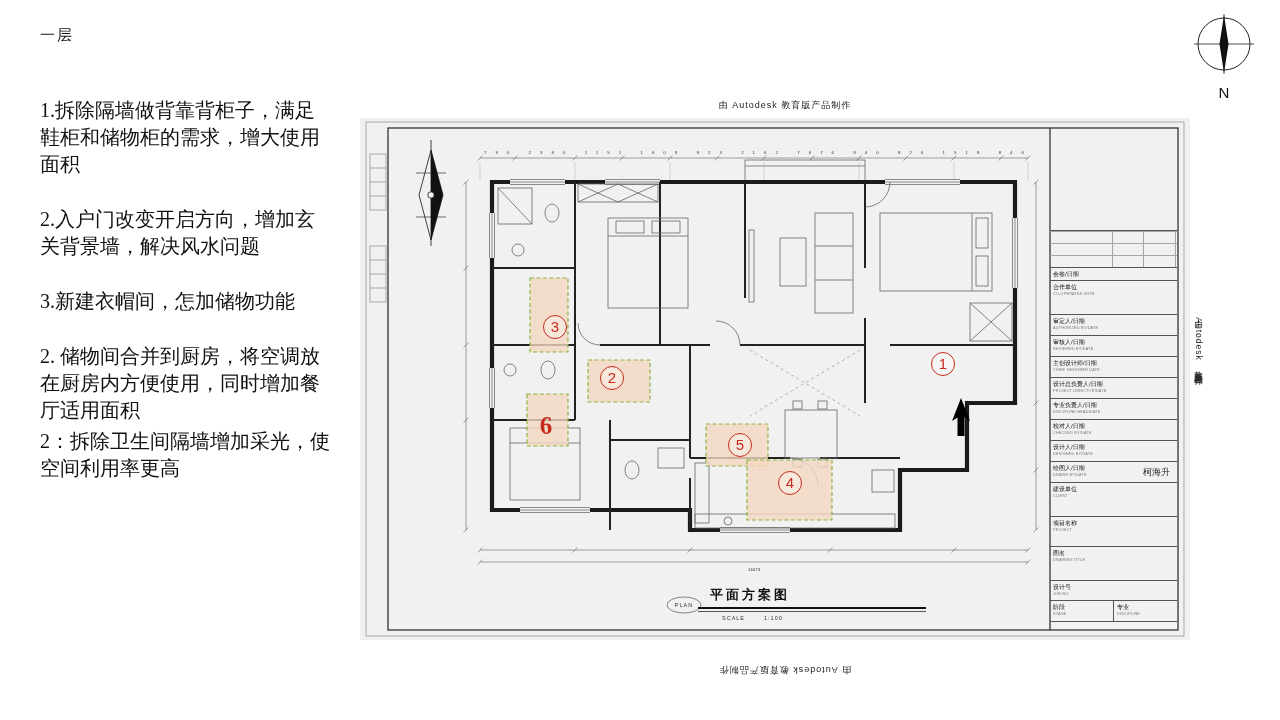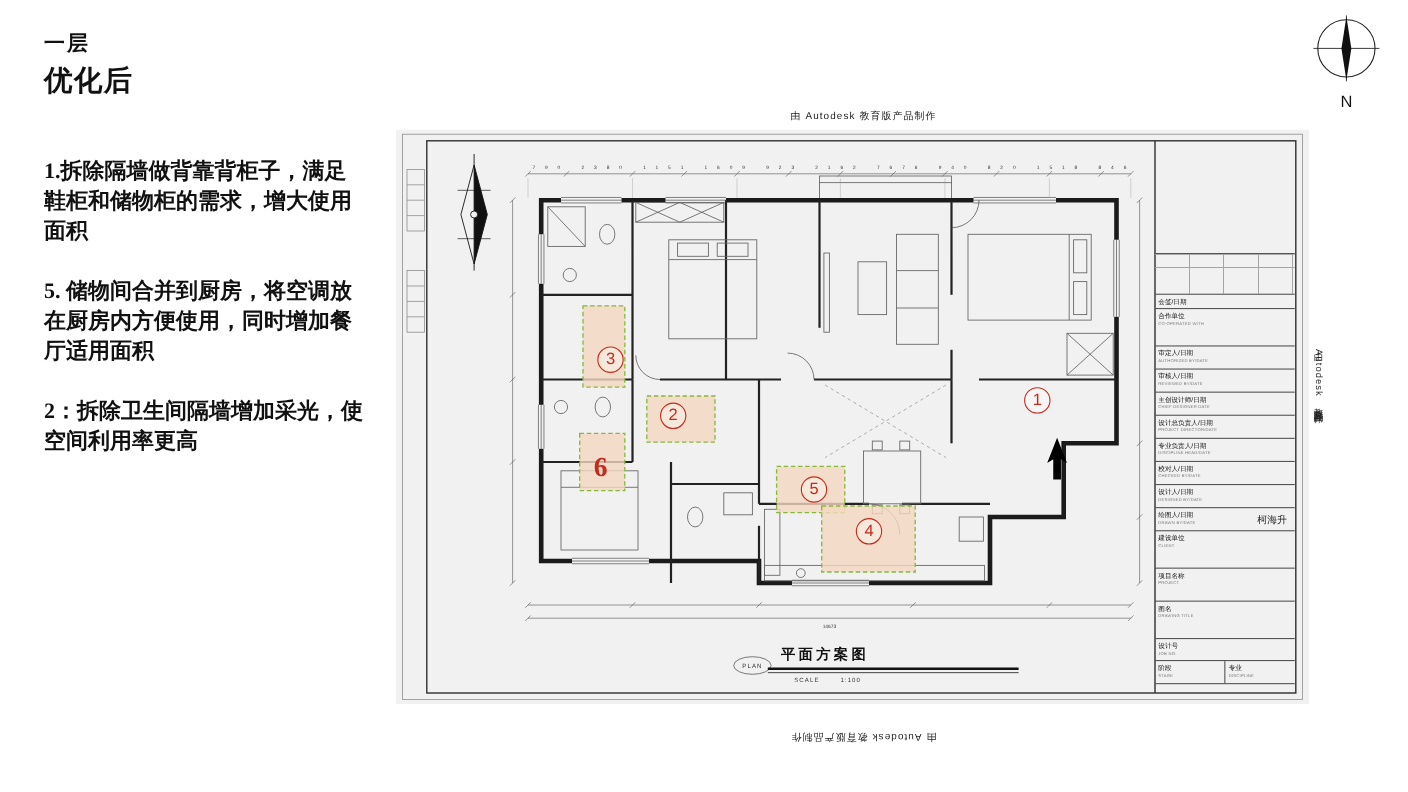--- a/index.html
+++ b/index.html
@@ -1,24 +1,24 @@
 <!DOCTYPE html>
 <html style="--highlight-fill: #f4d7bf; --highlight-border: #86b83e; --marker-red: #c42b1c;"><head>
 <meta charset="utf-8">
 <style>
   html,body{margin:0;padding:0;}
   body{width:1280px;height:720px;position:relative;background:#ffffff;overflow:hidden;
        font-family:"Liberation Serif",serif;color:#111;}
 
   
   .left-panel{position:absolute;left:40px;top:26px;width:292px;}
-  .floor-label{font-size:19px;letter-spacing:2px;font-weight:bold;}
+  .floor-label{font-size:15px;letter-spacing:2px;}
   .page-title{font-size:26px;font-weight:bold;margin:4px 0 0 0;letter-spacing:1px;}
   .notes{margin-top:52px;font-size:20px;line-height:27px;}
-  .notes p{margin:0 0 4px 0;font-weight:bold;}
+  .notes p{margin:0 0 4px 0;}
   .notes p:nth-of-type(-n+3){margin-bottom:28px;}
 
   
   .sheet{position:absolute;left:360px;top:118px;width:830px;height:522px;background:#f1f1f1;}
   .plan-svg{position:absolute;left:0;top:0;}
 
   .ln{stroke:#8a8a8a;stroke-width:.7;fill:none;}
   .ln2{stroke:#333;stroke-width:1.3;fill:none;}
   .wall{stroke:#1b1b1b;stroke-width:4.2;fill:none;}
   .iwall{stroke:#222;stroke-width:2;fill:none;}
@@ -73,28 +73,29 @@
   
   .compass{position:absolute;left:1192px;top:12px;width:64px;height:64px;}
   .north-label{position:absolute;left:1192px;top:84px;width:64px;text-align:center;
                font:15px "Liberation Sans",sans-serif;color:#111;}
 </style>
 </head>
 <body>
 
 <div class="left-panel">
   <div class="floor-label">一层</div>
-  <h1 class="page-title">优化后</h1>
   <div class="notes">
 
       <p class="note">1.拆除隔墙做背靠背柜子，满足鞋柜和储物柜的需求，增大使用面积</p>
 
-
-
-      <p class="note">5. 储物间合并到厨房，将空调放在厨房内方便使用，同时增加餐厅适用面积</p>
+      <p class="note">2.入户门改变开启方向，增加玄关背景墙，解决风水问题</p>
+
+      <p class="note">3.新建衣帽间，怎加储物功能</p>
+
+      <p class="note">2. 储物间合并到厨房，将空调放在厨房内方便使用，同时增加餐厅适用面积</p>
 
 
       <p class="note">2：拆除卫生间隔墙增加采光，使空间利用率更高</p>
     </div>
 </div>
 
 <svg class="compass" viewBox="0 0 64 64" width="64" height="64">
   <circle cx="32" cy="32" r="26" fill="none" stroke="#222" stroke-width="1"></circle>
   <line x1="2" y1="32" x2="62" y2="32" stroke="#222" stroke-width=".8"></line>
   <line x1="32" y1="2" x2="32" y2="62" stroke="#222" stroke-width=".8"></line>

